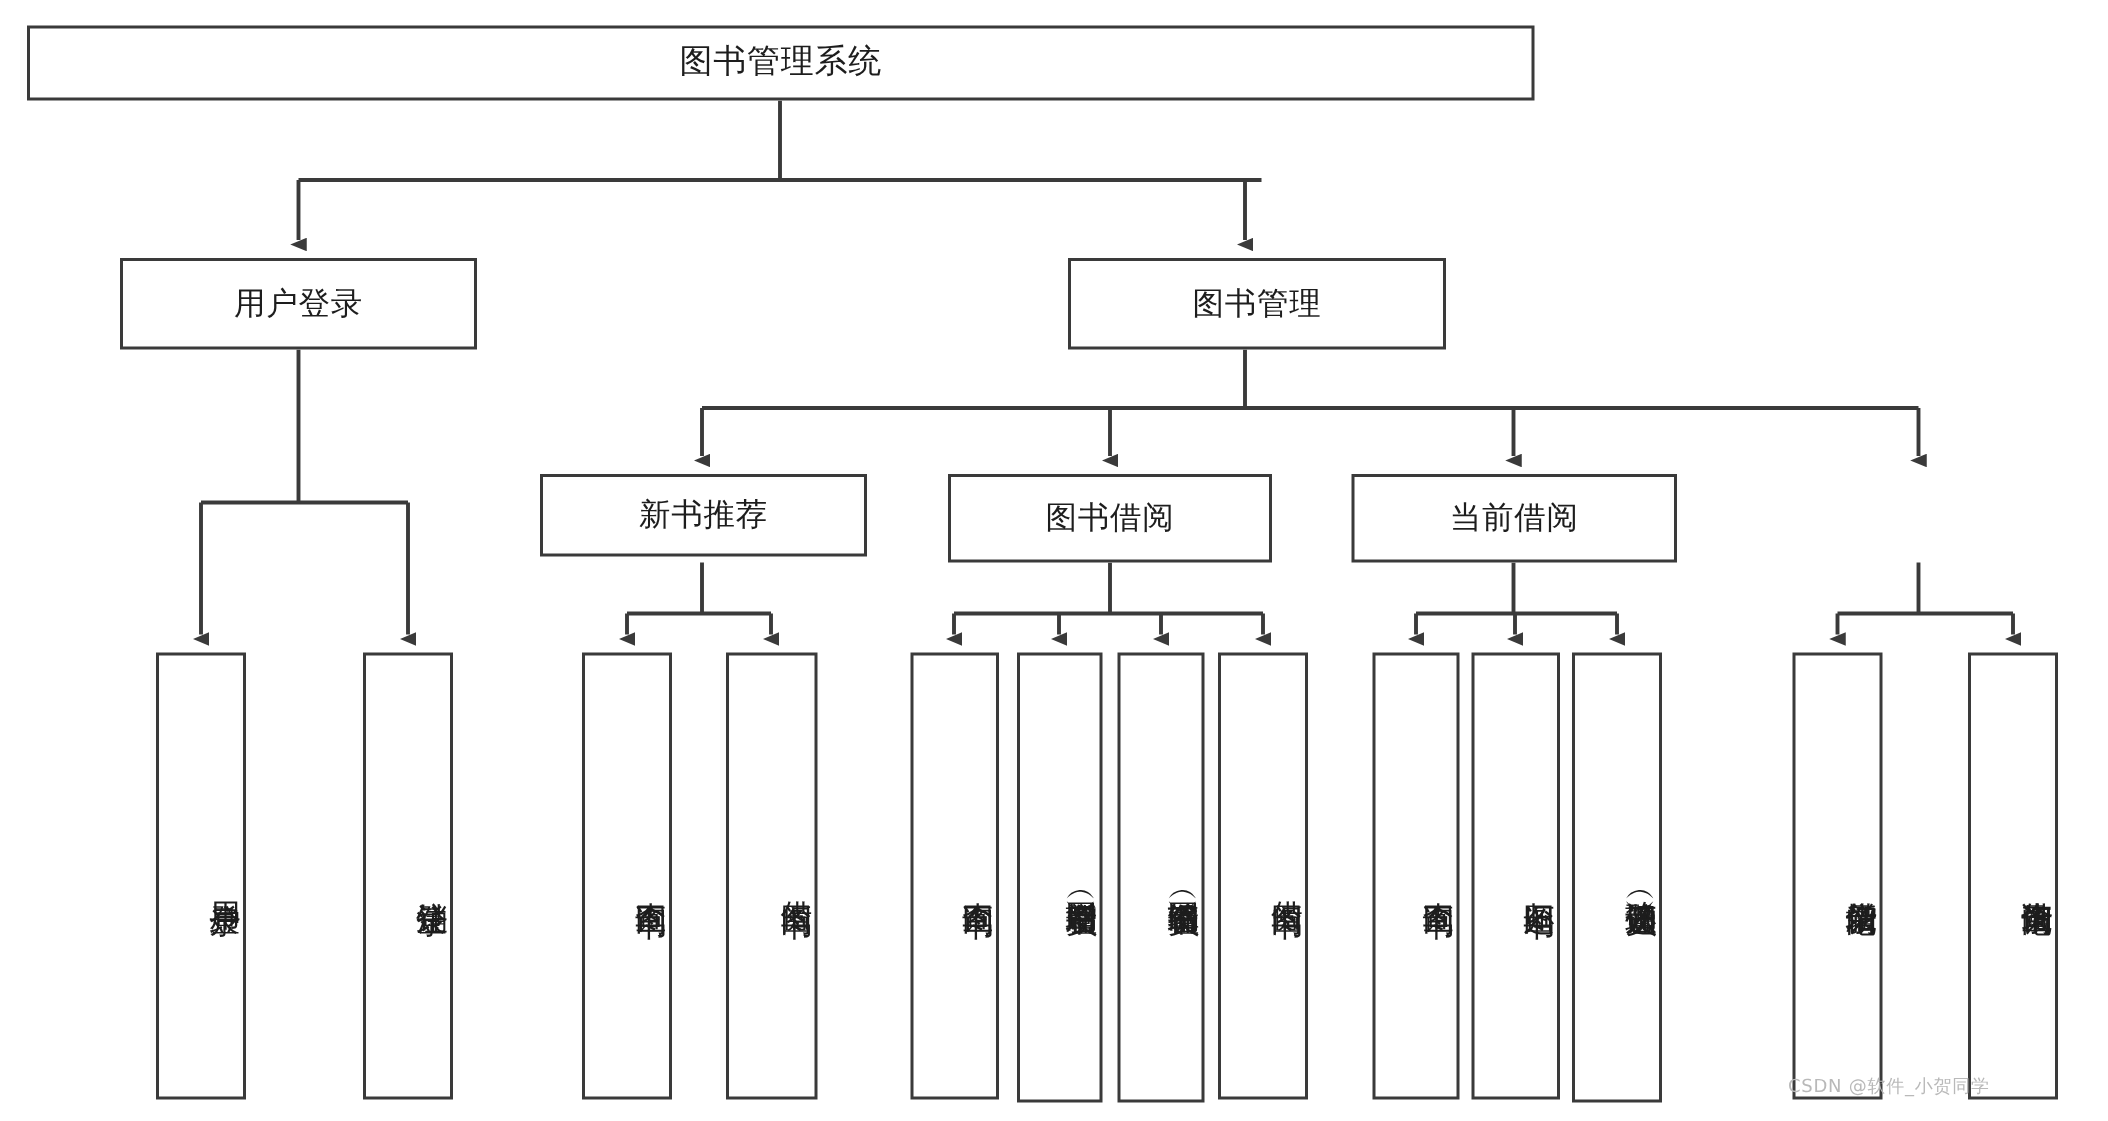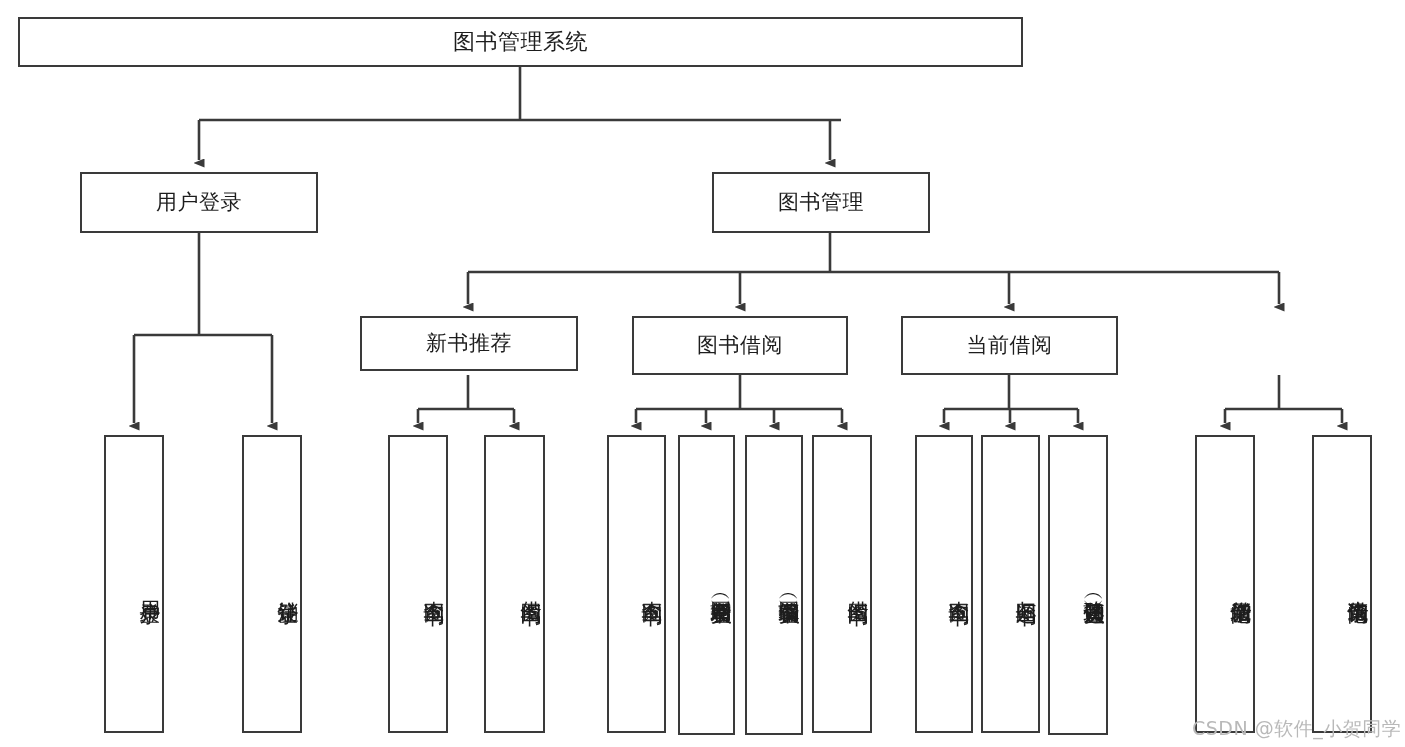--- a/index.html
+++ b/index.html
@@ -51,21 +51,21 @@
   }
   .node.vert.tall {
     padding-top: 2px;
     letter-spacing: 0.5px;
   }
   #root-node {
     font-size: 22px;
   }
   #watermark {
     position: absolute;
-    font-size: 19px;
+    font-size: 12px;
     color: #b9b9b9;
     white-space: nowrap;
     letter-spacing: 0.5px;
   }
 </style>
 </head>
 <body>
 
 <div id="canvas">
 
@@ -115,21 +115,21 @@
       <path d="M1279,375 L1279,409"></path>
       <path d="M1225,409 L1342,409"></path>
       <path d="M1225,409 L1225,423" marker-end="url(#arrow)"></path>
       <path d="M1342,409 L1342,423" marker-end="url(#arrow)"></path>
     </g>
   </svg>
 
   <div class="node horiz" id="root-node" style="left: 18px; top: 17px; width: 1005px; height: 50px;">图书管理系统</div>
 
   <div class="node horiz" style="left: 80px; top: 172px; width: 238px; height: 61px;">用户登录</div>
-  <div class="node horiz" style="left: 712px; top: 172px; width: 218px; height: 61px;">图书管理</div>
+  <div class="node horiz" style="left: 712px; top: 172px; width: 252px; height: 61px;">图书管理</div>
 
   <div class="node horiz" style="left: 360px; top: 316px; width: 218px; height: 55px;">新书推荐</div>
   <div class="node horiz" style="left: 632px; top: 316px; width: 216px; height: 59px;">图书借阅</div>
   <div class="node horiz" style="left: 901px; top: 316px; width: 217px; height: 59px;">当前借阅</div>
 
   <div class="node vert" style="left: 104px; top: 435px; width: 60px; height: 298px;">用户登录</div>
   <div class="node vert" style="left: 242px; top: 435px; width: 60px; height: 298px;">注销登录</div>
   <div class="node vert" style="left: 388px; top: 435px; width: 60px; height: 298px;">查询图书</div>
   <div class="node vert" style="left: 484px; top: 435px; width: 61px; height: 298px;">借阅图书</div>
   <div class="node vert" style="left: 607px; top: 435px; width: 59px; height: 298px;">查询图书</div>

